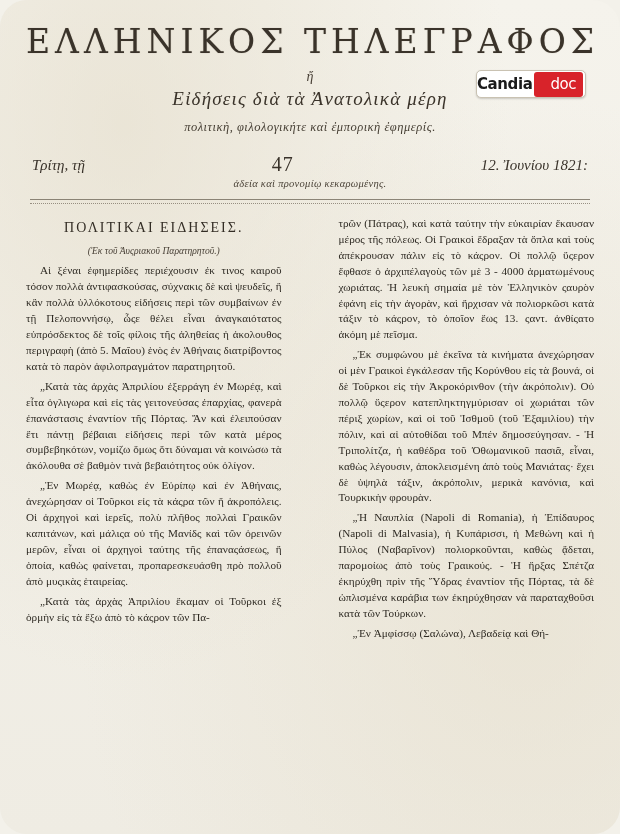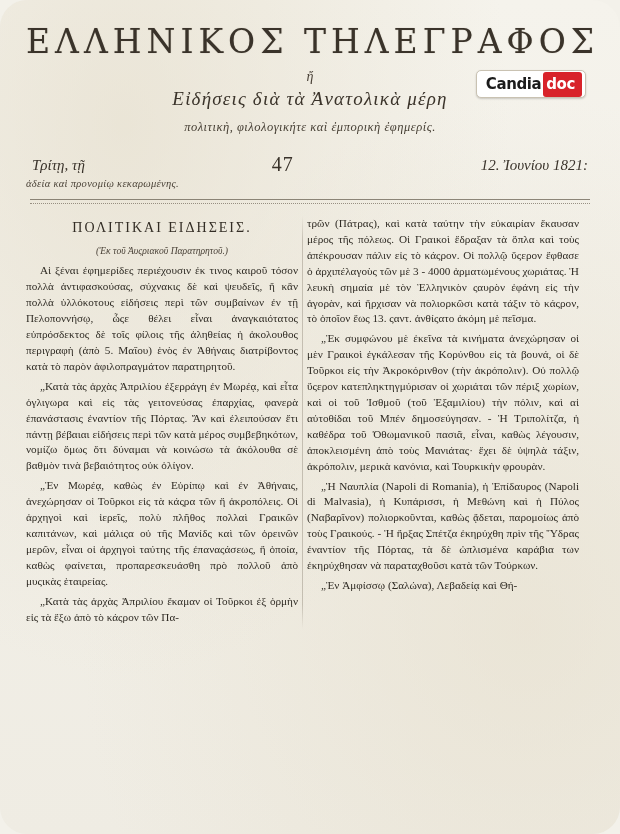--- a/index.html
+++ b/index.html
@@ -82,22 +82,22 @@
     font-size: 15px;
     font-weight: bold;
     letter-spacing: -0.4px;
     text-align: right;
     padding-right: 2px;
   }
   .logo-right {
     background: #d8232a;
     color: #ffffff;
     font-size: 15px;
-    font-weight: bold;
-    padding: 3px 7px 4px 3px;
+    font-weight: normal;
+    padding: 3px 7px 4px 16px;
     letter-spacing: -0.4px;
     border-radius: 3px;
     margin-right: 3px;
   }
   .issue-line {
     display: flex;
     align-items: flex-end;
     justify-content: space-between;
     margin-top: 16px;
     padding: 0 6px;
@@ -105,39 +105,41 @@
     color: #39322a;
     font-style: italic;
   }
   .issue-number {
     font-size: 20px;
     font-style: normal;
     letter-spacing: 1px;
     transform: translateY(2px);
   }
   .privilege {
+    text-align: center;
     font-size: 10.5px;
     letter-spacing: 0.3px;
     color: #4b4338;
     margin-top: 4px;
     font-style: italic;
   }
   .rule {
     border: 0;
     border-top: 1px solid #6a6153;
     margin: 10px 4px 0 4px;
     opacity: 0.75;
   }
   .rule.dotted {
     border-top: 1px dotted #7a7163;
   }
   .columns {
     display: flex;
     margin-top: 12px;
-    gap: 4px;
+    gap: 28px;
+    justify-content: center;
   }
   .col {
     width: 272px;
     font-size: 11.2px;
     line-height: 1.42;
     text-align: justify;
     color: #2e2a23;
   }
   .col-divider {
     width: 1px;

